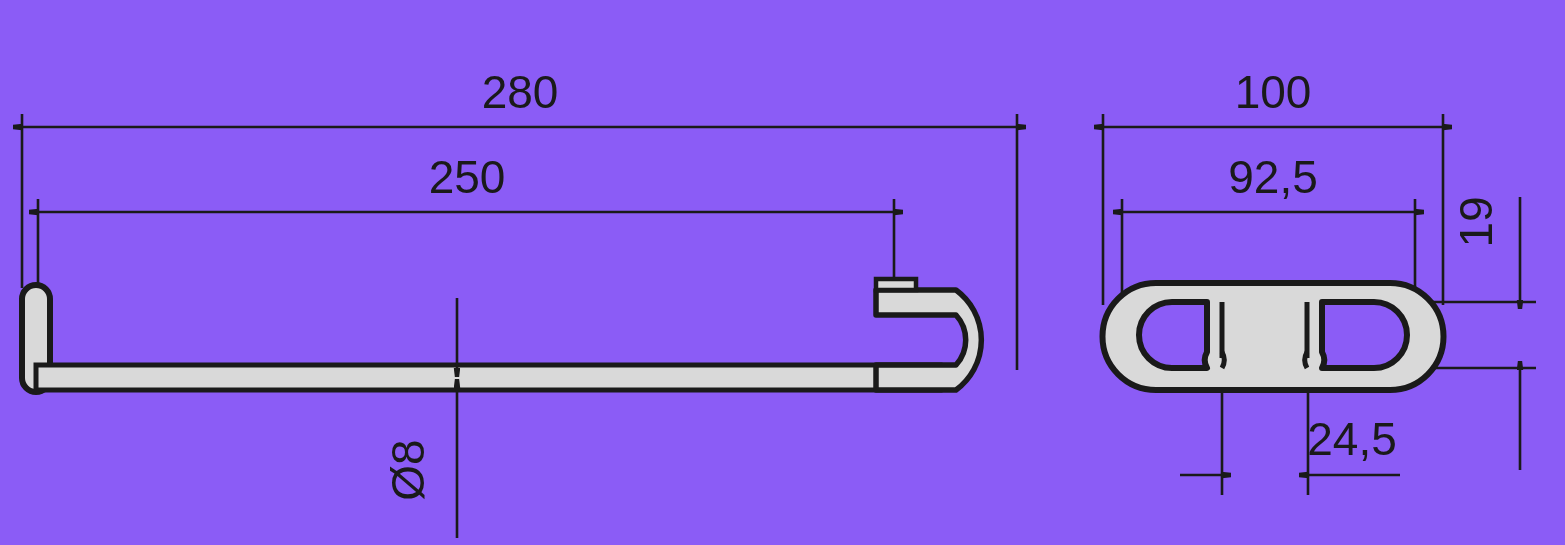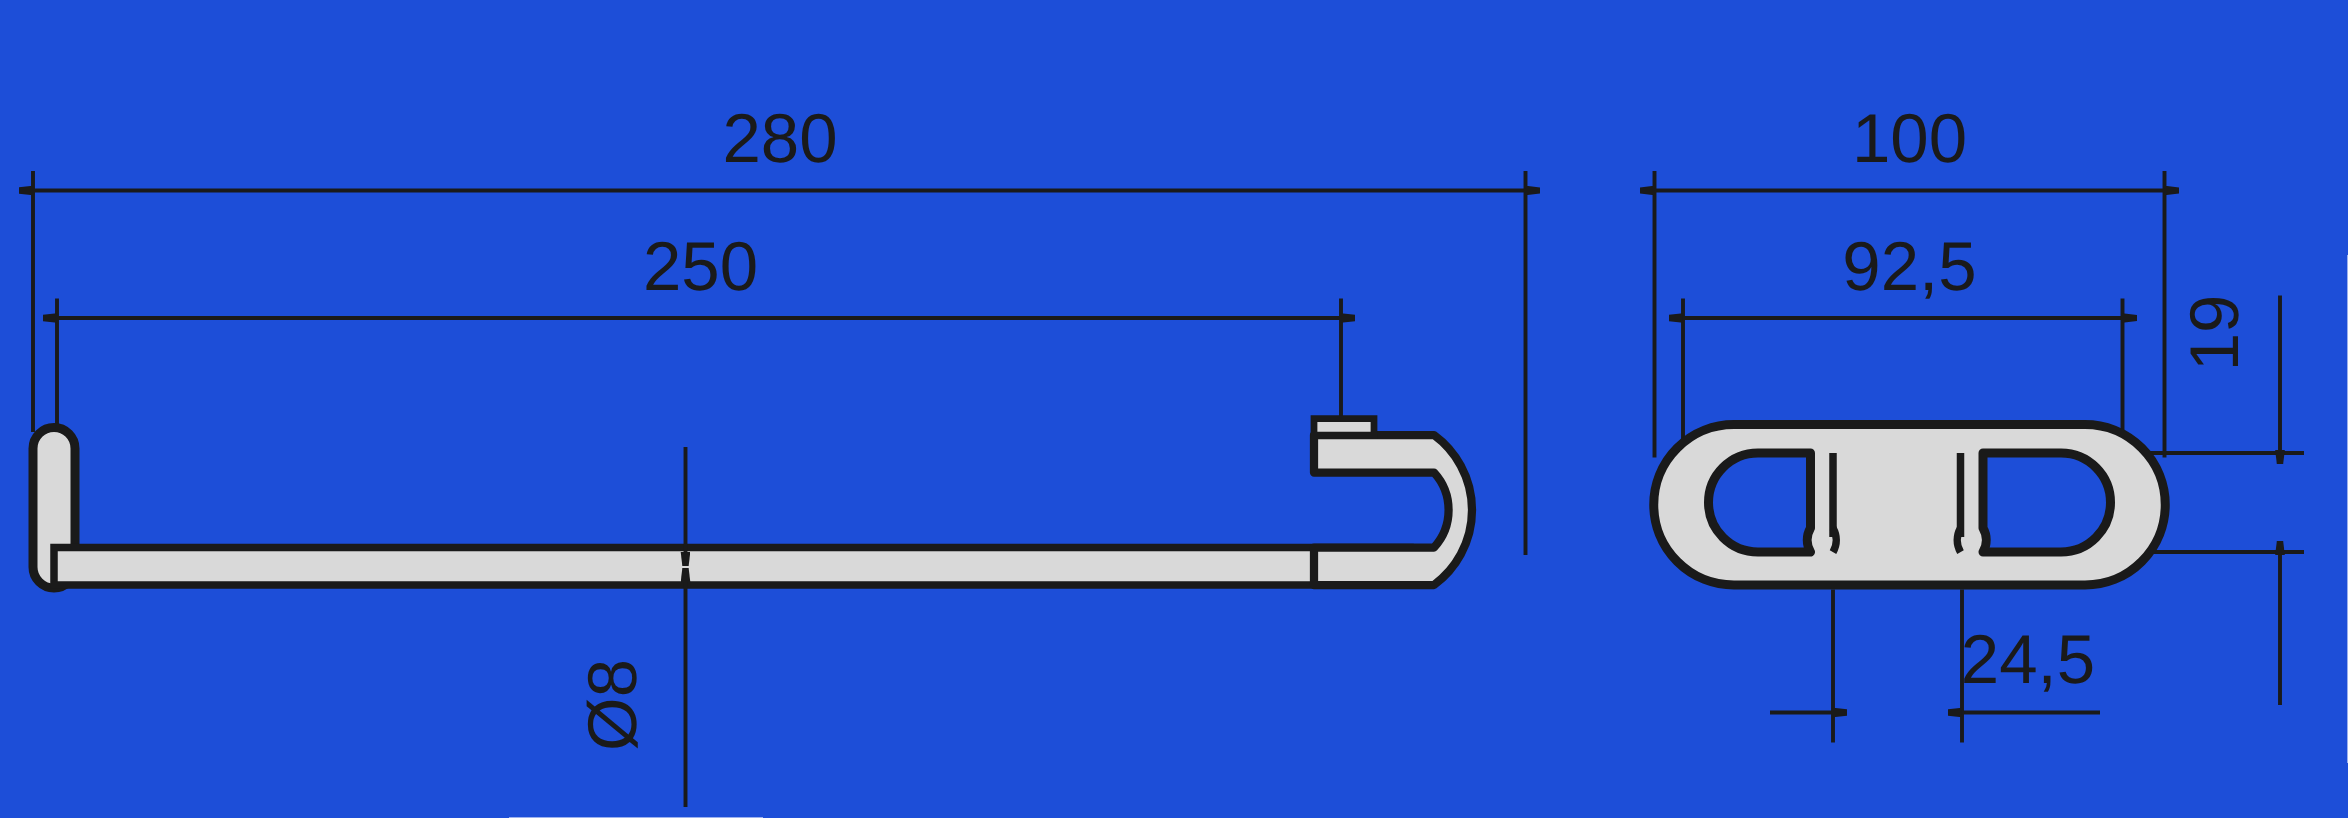--- a/index.html
+++ b/index.html
@@ -7,21 +7,21 @@
     padding: 0;
     background: #ffffff;
   }
   body {
     font-family: "Liberation Sans", sans-serif;
   }
   #drawing-root {
     position: relative;
     width: 1565px;
     height: 545px;
-    background: #1d4ed8;
+    background: #8b5cf6;
     overflow: hidden;
   }
   svg.dwg {
     display: block;
     width: 1565px;
     height: 545px;
   }
   .dim-text {
     font-family: "Liberation Sans", sans-serif;
     font-size: 46px;

